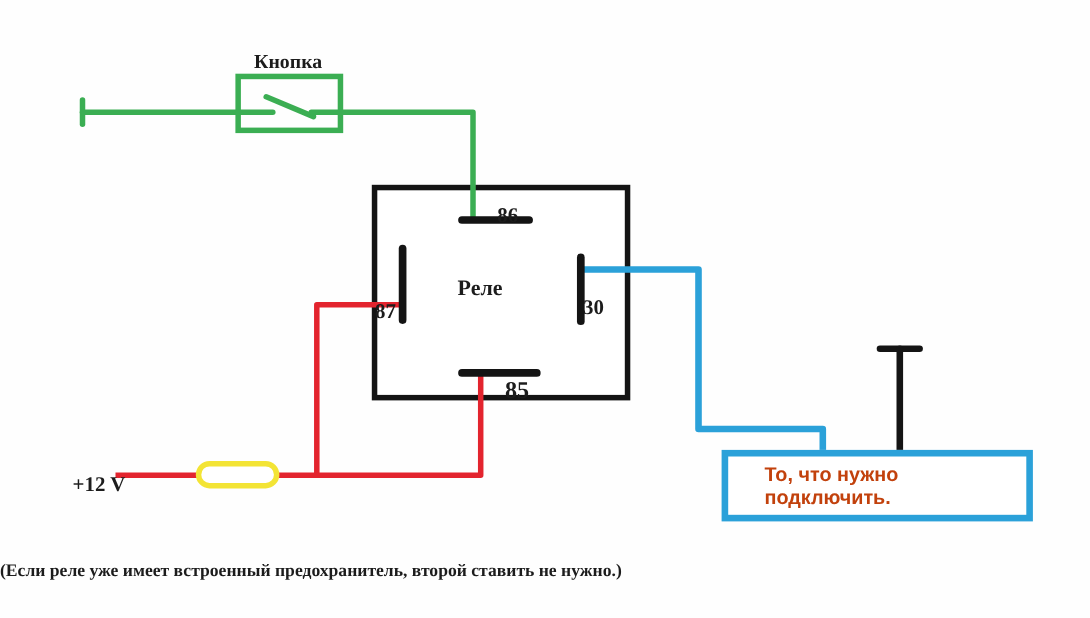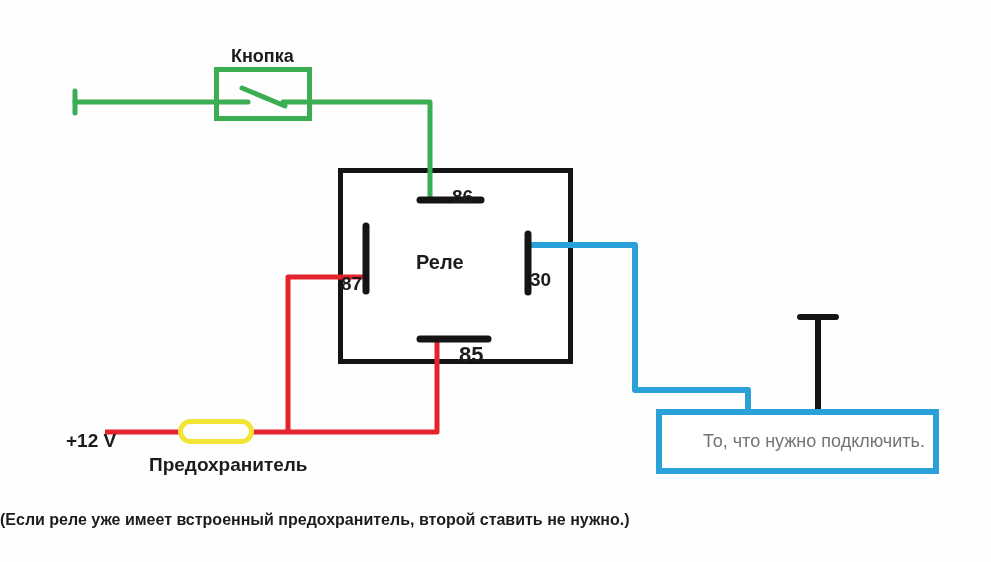--- a/index.html
+++ b/index.html
@@ -14,30 +14,30 @@
   .load-box{left:656px;top:409px;width:283px;height:65px;border:6px solid var(--wire-blue);box-sizing:border-box;background:#fff;display:flex;align-items:center;justify-content:center;}
   .fuse-cap{left:178px;top:419px;width:76px;height:25px;border:5px solid var(--fuse-yellow);border-radius:13px;box-sizing:border-box;background:#fff;z-index:6;}
   
   #wires{position:absolute;left:0;top:0;z-index:4;}
   .wg{stroke:var(--wire-green);stroke-width:5;fill:none;stroke-linecap:round;stroke-linejoin:round;}
   .wr{stroke:var(--wire-red);stroke-width:5;fill:none;stroke-linecap:butt;stroke-linejoin:round;}
   .wb{stroke:var(--wire-blue);stroke-width:6;fill:none;stroke-linecap:butt;stroke-linejoin:round;}
   .pin{stroke:var(--component-black);stroke-width:7;stroke-linecap:round;fill:none;}
   .gnd{stroke:var(--component-black);stroke-width:6;stroke-linecap:round;fill:none;}
   
-  .lbl{position:absolute;z-index:8;font-weight:700;white-space:nowrap;}
+  .lbl{position:absolute;z-index:8;font-weight:700;white-space:nowrap;font-family:Liberation Serif, serif;}
   .lbl-button{left:231px;top:46px;font-size:18px;}
   .lbl-86{left:452px;top:186px;font-size:19px;}
   .lbl-87{left:341px;top:229px;font-size:19px;margin-top:44px;}
   .lbl-30{left:530px;top:269px;font-size:19px;}
   .lbl-85{left:459px;top:342px;font-size:22px;text-align:right;}
   .lbl-relay{left:416px;top:251px;font-size:20px;}
   .lbl-supply{left:66px;top:430px;font-size:19px;}
   .lbl-fuse{left:149px;top:454px;font-size:19px;}
-  .lbl-load{font-size:18px;font-weight:400;color:#737373;margin-left:33px;}
+  .lbl-load{font-size:18px;font-weight:700;color:#c2410c;margin-left:33px;}
   .lbl-note{left:0;top:511px;width:100%;font-size:16px;font-weight:700;}
   
   .watermark{position:absolute;right:14px;top:18px;z-index:9;display:flex;align-items:flex-start;
     font-family:"DejaVu Serif","Liberation Serif",serif;font-style:italic;font-weight:700;color:var(--watermark-maroon);}
   .wm-brand{font-size:32px;line-height:1;}
   .wm-model{font-size:22px;line-height:1;margin:12px 2px 0 6px;letter-spacing:1px;}
   .wm-suffix{font-size:29px;line-height:1;margin-top:2px;}
 </style>
 </head>
 <body>
@@ -73,17 +73,16 @@
     <span class="lbl-load">То, что нужно подключить.</span>
   </div>
 
   <div class="lbl lbl-button">Кнопка</div>
   <div class="lbl lbl-86">86</div>
   <div class="lbl lbl-87">87</div>
   <div class="lbl lbl-30">30</div>
   <div class="lbl lbl-85">85</div>
   <div class="lbl lbl-relay">Реле</div>
   <div class="lbl lbl-supply">+12 V</div>
-  <div class="lbl lbl-fuse">Предохранитель</div>
   <div class="lbl lbl-note">(Если реле уже имеет встроенный предохранитель, второй ставить не нужно.)</div>
 
 
 </div>
 
 </body></html>

